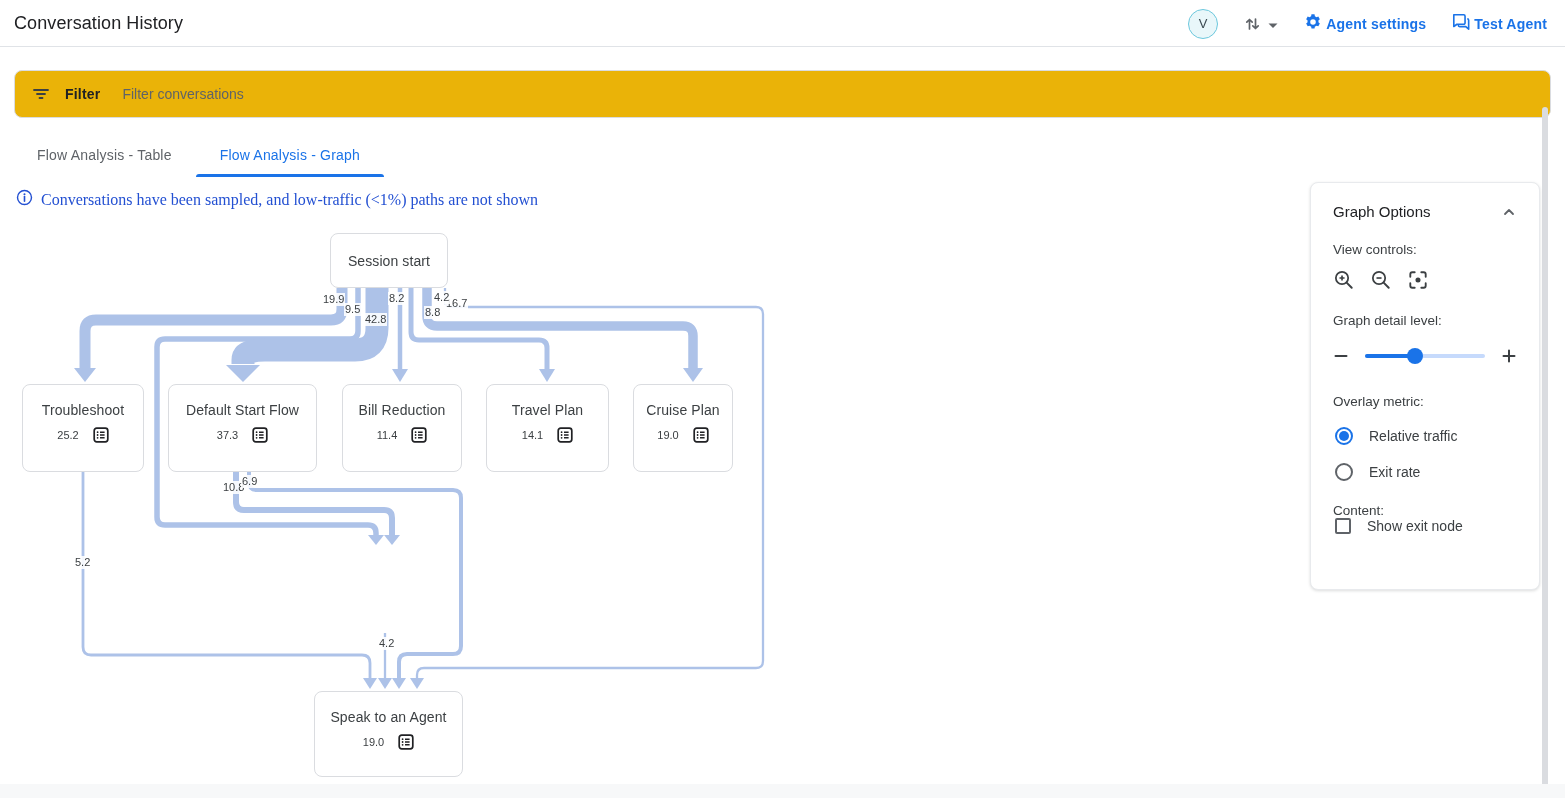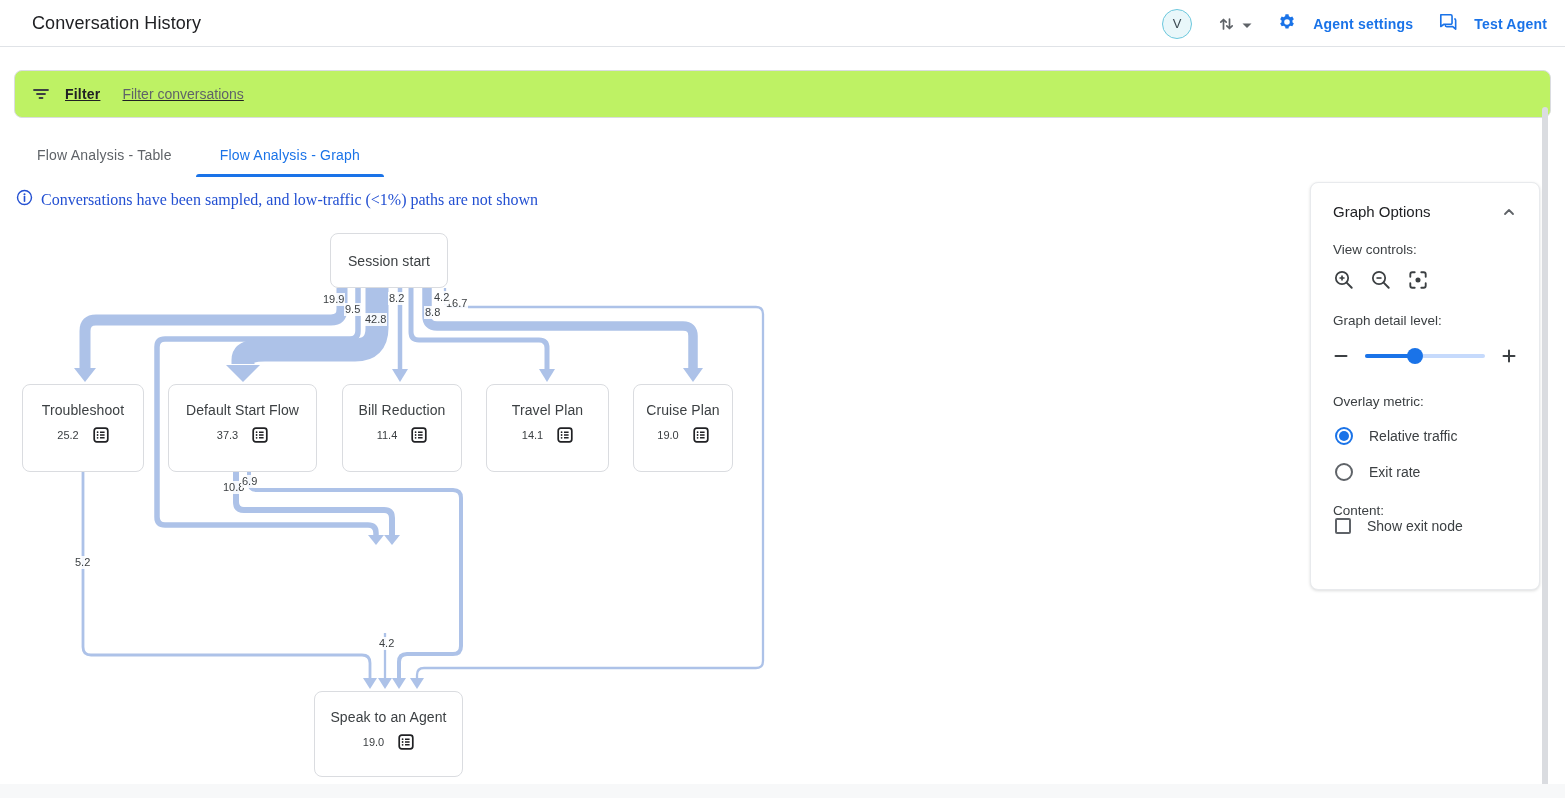--- a/index.html
+++ b/index.html
@@ -1,32 +1,32 @@
 <!DOCTYPE html>
 <html><head>
 <meta charset="utf-8">
 <style>
   * { margin:0; padding:0; box-sizing:border-box; }
   html,body { width:1565px; height:798px; background:#fff; overflow:hidden;
     font-family:"Liberation Sans", sans-serif; color:#202124; }
 
   
   .topbar { height:47px; border-bottom:1px solid #e0e3e7; display:flex; align-items:center;
-    padding:0 32px; position:relative; background:#fff; z-index:30; }
+    padding:0 14px; position:relative; background:#fff; z-index:30; }
   .page-title { font-size:18px; color:#202124; font-weight:400; letter-spacing:.1px; }
   .topbar-right { position:absolute; right:18px; top:0; height:47px; display:flex; align-items:center; gap:26px; }
   .avatar { width:30px; height:30px; border-radius:50%; background:#e9f7fa; border:1.5px solid #6cc8dd;
     display:flex; align-items:center; justify-content:center; font-size:13px; color:#3c4a52; cursor:pointer; }
   .sort-wrap { display:flex; align-items:center; gap:6px; cursor:pointer; }
-  .blue-action { display:flex; align-items:center; gap:17px; color:#1a73e8; font-size:14px; font-weight:600;
+  .blue-action { display:flex; align-items:center; gap:4px; color:#1a73e8; font-size:14px; font-weight:600;
     cursor:pointer; letter-spacing:.2px; }
 
   
   .filter-bar { position:absolute; left:14px; right:14px; top:70px; height:48px; border:1px solid #dadce0;
-    border-radius:8px; display:flex; align-items:center; padding:0 16px; gap:14px; background:#bef264;text-decoration:underline; }
+    border-radius:8px; display:flex; align-items:center; padding:0 16px; gap:14px; background:#eab308; }
   .filter-label { font-size:14px; font-weight:700; color:#202124; letter-spacing:.2px; }
   .filter-placeholder { font-size:14px; color:#5f6368; margin-left:8px; }
 
   
   .tabs { position:absolute; left:13px; top:135px; display:flex; }
   .tab { height:42px; line-height:40px; padding:0 24px; font-size:14px; font-weight:500; color:#5f6368;
     cursor:pointer; position:relative; letter-spacing:.2px; }
   .tab.active { color:#1a73e8; }
   .tab.active::after { content:""; position:absolute; left:0; right:0; bottom:0; height:3px;
     background:#1a73e8; border-radius:3px 3px 0 0; }

